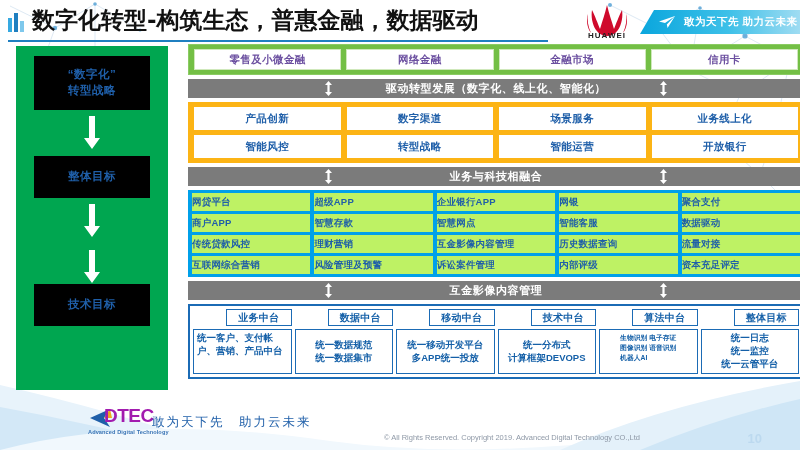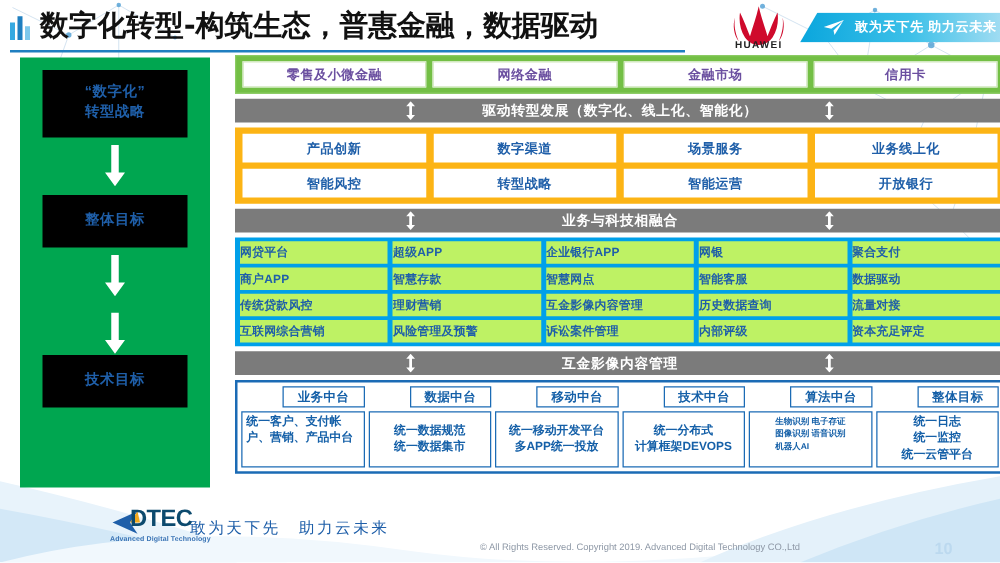--- a/index.html
+++ b/index.html
@@ -146,21 +146,21 @@
     line-height:1.35; text-align:center; padding:1px 2px;
   }
   .mp-body.left-align { align-items:flex-start; text-align:left; padding:2px 3px; }
   .mp-body.tiny { font-size:6.8px; line-height:1.5; text-align:left; align-items:flex-start; padding:3px 4px;}
 
   
   .footer { position:absolute; left:0; bottom:0; width:800px; height:54px; z-index:6; }
   .dtec-logo { position:absolute; left:88px; bottom:18px; width:62px; height:26px; }
   .dtec-word {
     position:absolute; left:104px; bottom:23px;
-    font-size:19px; font-weight:bold; color:#0c4a6e; letter-spacing:-.5px;
+    font-size:19px; font-weight:bold; color:#a21caf; letter-spacing:-.5px;
     font-family:"Liberation Sans",sans-serif;
   }
   .dtec-sub {
     position:absolute; left:88px; bottom:15px; width:110px;
     font-size:5.6px; color:#3a74b5; letter-spacing:.1px; font-weight:bold;
   }
   .dtec-slogan {
     position:absolute; left:152px; bottom:19px;
     font-size:12.5px; color:#1f5fa9; letter-spacing:2px;
     font-family:"DejaVu Sans","Liberation Sans",sans-serif;

